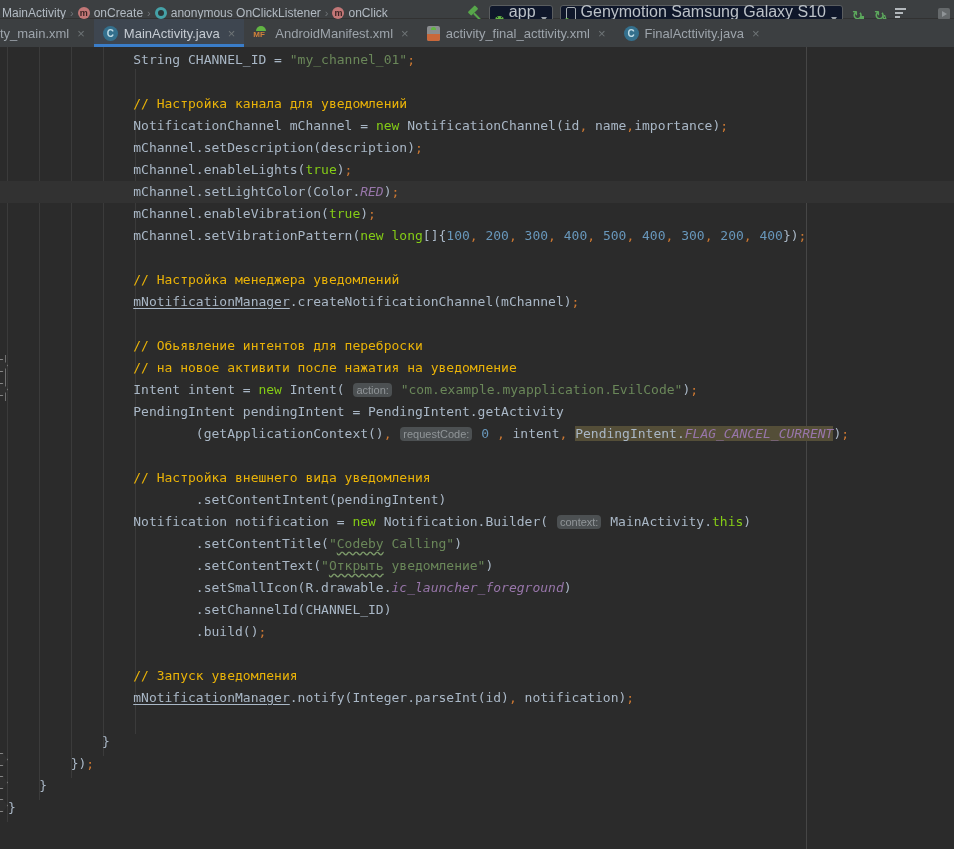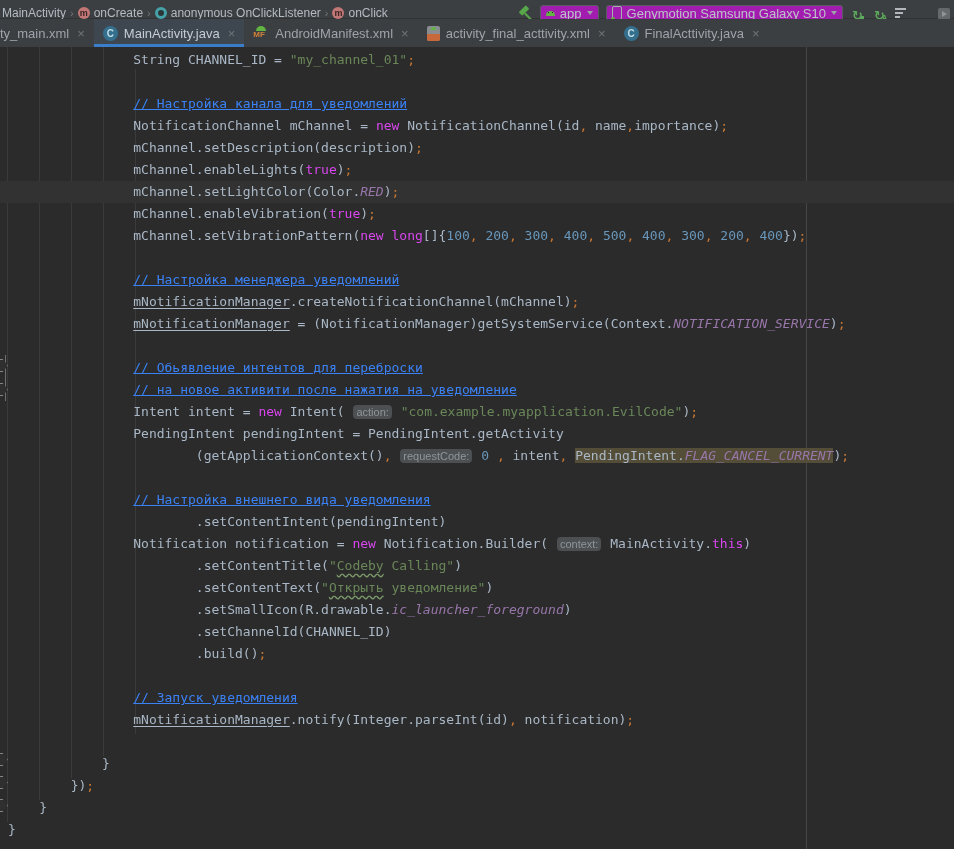--- a/index.html
+++ b/index.html
@@ -16,22 +16,22 @@
   .ic-method{display:inline-block;width:12px;height:12px;border-radius:50%;background:#c27777;
              color:#3a2424;font:bold 9px/12px "Liberation Sans",sans-serif;text-align:center;}
   .ic-anonymous-class{display:inline-block;width:12px;height:12px;border-radius:50%;
              box-sizing:border-box;background:#2c3638;border:3px solid #45a2a8;}
   .rtools{display:flex;align-items:center;gap:7px;}
   .hammer{position:relative;width:16px;height:15px;}
   .hammer .head{position:absolute;left:2px;top:2px;width:10px;height:5px;background:#57a64a;
                 border-radius:1px;transform:rotate(-45deg);}
   .hammer .handle{position:absolute;right:4px;bottom:0;width:2px;height:9px;background:#57a64a;
                 transform:rotate(-45deg);}
-  .combo{display:flex;align-items:center;gap:5px;height:15px;padding:0 5px;border:1px solid #5a5d5f;
-         border-radius:3px;background:#a21caf;font-size:13px;color:#bcc2c8;cursor:default;}
+  .combo{display:flex;align-items:flex-end;gap:5px;height:15px;padding:0 5px;border:1px solid #5a5d5f;
+         border-radius:3px;background:#0f172a;font-size:16px;color:#bcc2c8;cursor:default;}
   .caret{width:0;height:0;border-left:3px solid transparent;border-right:3px solid transparent;
          border-top:4px solid #9da4ab;}
   .android-head{width:9px;height:5px;background:#62b543;border-radius:5px 5px 0 0;position:relative;}
   .android-head i{position:absolute;left:2px;top:1px;width:1px;height:1px;background:#2b2b2b;}
   .android-head i+i{left:6px;}
   .phone{position:relative;width:8px;height:12px;border:1px solid #a7adb3;border-radius:2px;}
   .phone .dot{position:absolute;left:-2px;bottom:-2px;width:4px;height:4px;border-radius:50%;background:#62b543;}
   .ticon{position:relative;width:15px;height:15px;color:#5ca85c;text-align:center;}
   .ic-rerun::before,.ic-applycode::before{content:"↻";font:bold 13px/15px "DejaVu Sans",sans-serif;}
   .ic-rerun::after{content:"";position:absolute;right:1px;bottom:1px;width:4px;height:4px;background:#5ca85c;}
@@ -69,23 +69,23 @@
   
   .editor{position:absolute;left:0;top:47px;width:954px;height:802px;background:#2b2b2b;
           font:13px/22px "DejaVu Sans Mono",monospace;color:#a9b7c6;}
   .guide{position:absolute;top:0;width:1px;background:#3b3b3b;}
   .g0{left:7px;height:775px;}.g1{left:39px;height:753px;}.g2{left:71px;height:731px;}
   .g3{left:103px;height:709px;}.g4{left:135px;top:22px;height:665px;}
   .margin-line{position:absolute;left:806px;top:0;bottom:0;width:1px;background:#464646;}
   .code{position:relative;padding-top:2px;}
   .cl{height:22px;white-space:pre;padding-left:8px;position:relative;z-index:1;}
   .cl.cur{background:#323232;}
-  .t-kw{color:#d946ef;}
+  .t-kw{color:#84cc16;}
   .t-str{color:#6a8759;}
-  .t-com{color:#3b82f6;text-decoration:underline;}
+  .t-com{color:#eab308;}
   .t-num{color:#6897bb;}
   .t-pun{color:#cc7832;}
   .t-cst{color:#9876aa;font-style:italic;}
   .t-itm{}
   .t-fld{text-decoration:underline;text-underline-offset:2px;}
   .t-hl{background:#544e38;}
   .t-typo{text-decoration:underline;text-decoration-style:wavy;text-decoration-color:#7d9b6a;text-underline-offset:3px;}
   .t-hint{font:11px/14px "Liberation Sans",sans-serif;background:#4c5052;color:#909598;
           border-radius:4px;padding:1px 3px;margin:0 1px;}
   .fold{position:absolute;left:-4px;width:10px;height:11px;border:1px solid #858585;background:#2f2f2f;
@@ -196,21 +196,20 @@
         <div class="cl"><span>                </span><span class="t-com">// Настройка канала для уведомлений</span></div>
         <div class="cl"><span>                </span><span class="t-plain">NotificationChannel mChannel = </span><span class="t-kw">new</span><span class="t-plain"> NotificationChannel(id</span><span class="t-pun">,</span><span class="t-plain"> name</span><span class="t-pun">,</span><span class="t-plain">importance)</span><span class="t-pun">;</span></div>
         <div class="cl"><span>                </span><span class="t-plain">mChannel.setDescription(description)</span><span class="t-pun">;</span></div>
         <div class="cl"><span>                </span><span class="t-plain">mChannel.enableLights(</span><span class="t-kw">true</span><span class="t-plain">)</span><span class="t-pun">;</span></div>
         <div class="cl cur"><span>                </span><span class="t-plain">mChannel.setLightColor(Color.</span><span class="t-cst">RED</span><span class="t-plain">)</span><span class="t-pun">;</span></div>
         <div class="cl"><span>                </span><span class="t-plain">mChannel.enableVibration(</span><span class="t-kw">true</span><span class="t-plain">)</span><span class="t-pun">;</span></div>
         <div class="cl"><span>                </span><span class="t-plain">mChannel.setVibrationPattern(</span><span class="t-kw">new</span><span class="t-plain"> </span><span class="t-kw">long</span><span class="t-plain">[]{</span><span class="t-num">100</span><span class="t-pun">,</span><span class="t-plain"> </span><span class="t-num">200</span><span class="t-pun">,</span><span class="t-plain"> </span><span class="t-num">300</span><span class="t-pun">,</span><span class="t-plain"> </span><span class="t-num">400</span><span class="t-pun">,</span><span class="t-plain"> </span><span class="t-num">500</span><span class="t-pun">,</span><span class="t-plain"> </span><span class="t-num">400</span><span class="t-pun">,</span><span class="t-plain"> </span><span class="t-num">300</span><span class="t-pun">,</span><span class="t-plain"> </span><span class="t-num">200</span><span class="t-pun">,</span><span class="t-plain"> </span><span class="t-num">400</span><span class="t-plain">})</span><span class="t-pun">;</span></div>
         <div class="cl"><span></span></div>
         <div class="cl"><span>                </span><span class="t-com">// Настройка менеджера уведомлений</span></div>
         <div class="cl"><span>                </span><span class="t-fld">mNotificationManager</span><span class="t-plain">.createNotificationChannel(mChannel)</span><span class="t-pun">;</span></div>
-        <div class="cl"><span>                </span><span class="t-fld">mNotificationManager</span><span class="t-plain"> = (NotificationManager)getSystemService(Context.</span><span class="t-cst">NOTIFICATION_SERVICE</span><span class="t-plain">)</span><span class="t-pun">;</span></div>
         <div class="cl"><span></span></div>
         <div class="cl"><span>                </span><span class="t-com">// Обьявление интентов для переброски</span></div>
         <div class="cl"><span>                </span><span class="t-com">// на новое активити после нажатия на уведомление</span></div>
         <div class="cl"><span>                </span><span class="t-plain">Intent intent = </span><span class="t-kw">new</span><span class="t-plain"> Intent( </span><span class="t-hint">action:</span><span class="t-plain"> </span><span class="t-str">"com.example.myapplication.EvilCode"</span><span class="t-plain">)</span><span class="t-pun">;</span></div>
         <div class="cl"><span>                </span><span class="t-plain">PendingIntent pendingIntent = PendingIntent.</span><span class="t-itm">getActivity</span></div>
         <div class="cl"><span>                        </span><span class="t-plain">(getApplicationContext()</span><span class="t-pun">,</span><span class="t-plain"> </span><span class="t-hint">requestCode:</span><span class="t-plain"> </span><span class="t-num">0</span><span class="t-plain"> </span><span class="t-pun">,</span><span class="t-plain"> intent</span><span class="t-pun">,</span><span class="t-plain"> </span><span class="t-plain t-hl">PendingIntent.</span><span class="t-cst t-hl">FLAG_CANCEL_CURRENT</span><span class="t-plain">)</span><span class="t-pun">;</span></div>
         <div class="cl"><span></span></div>
         <div class="cl"><span>                </span><span class="t-com">// Настройка внешнего вида уведомления</span></div>
         <div class="cl"><span>                        </span><span class="t-plain">.setContentIntent(pendingIntent)</span></div>
         <div class="cl"><span>                </span><span class="t-plain">Notification notification = </span><span class="t-kw">new</span><span class="t-plain"> Notification.Builder( </span><span class="t-hint">context:</span><span class="t-plain"> MainActivity.</span><span class="t-kw">this</span><span class="t-plain">)</span></div>

